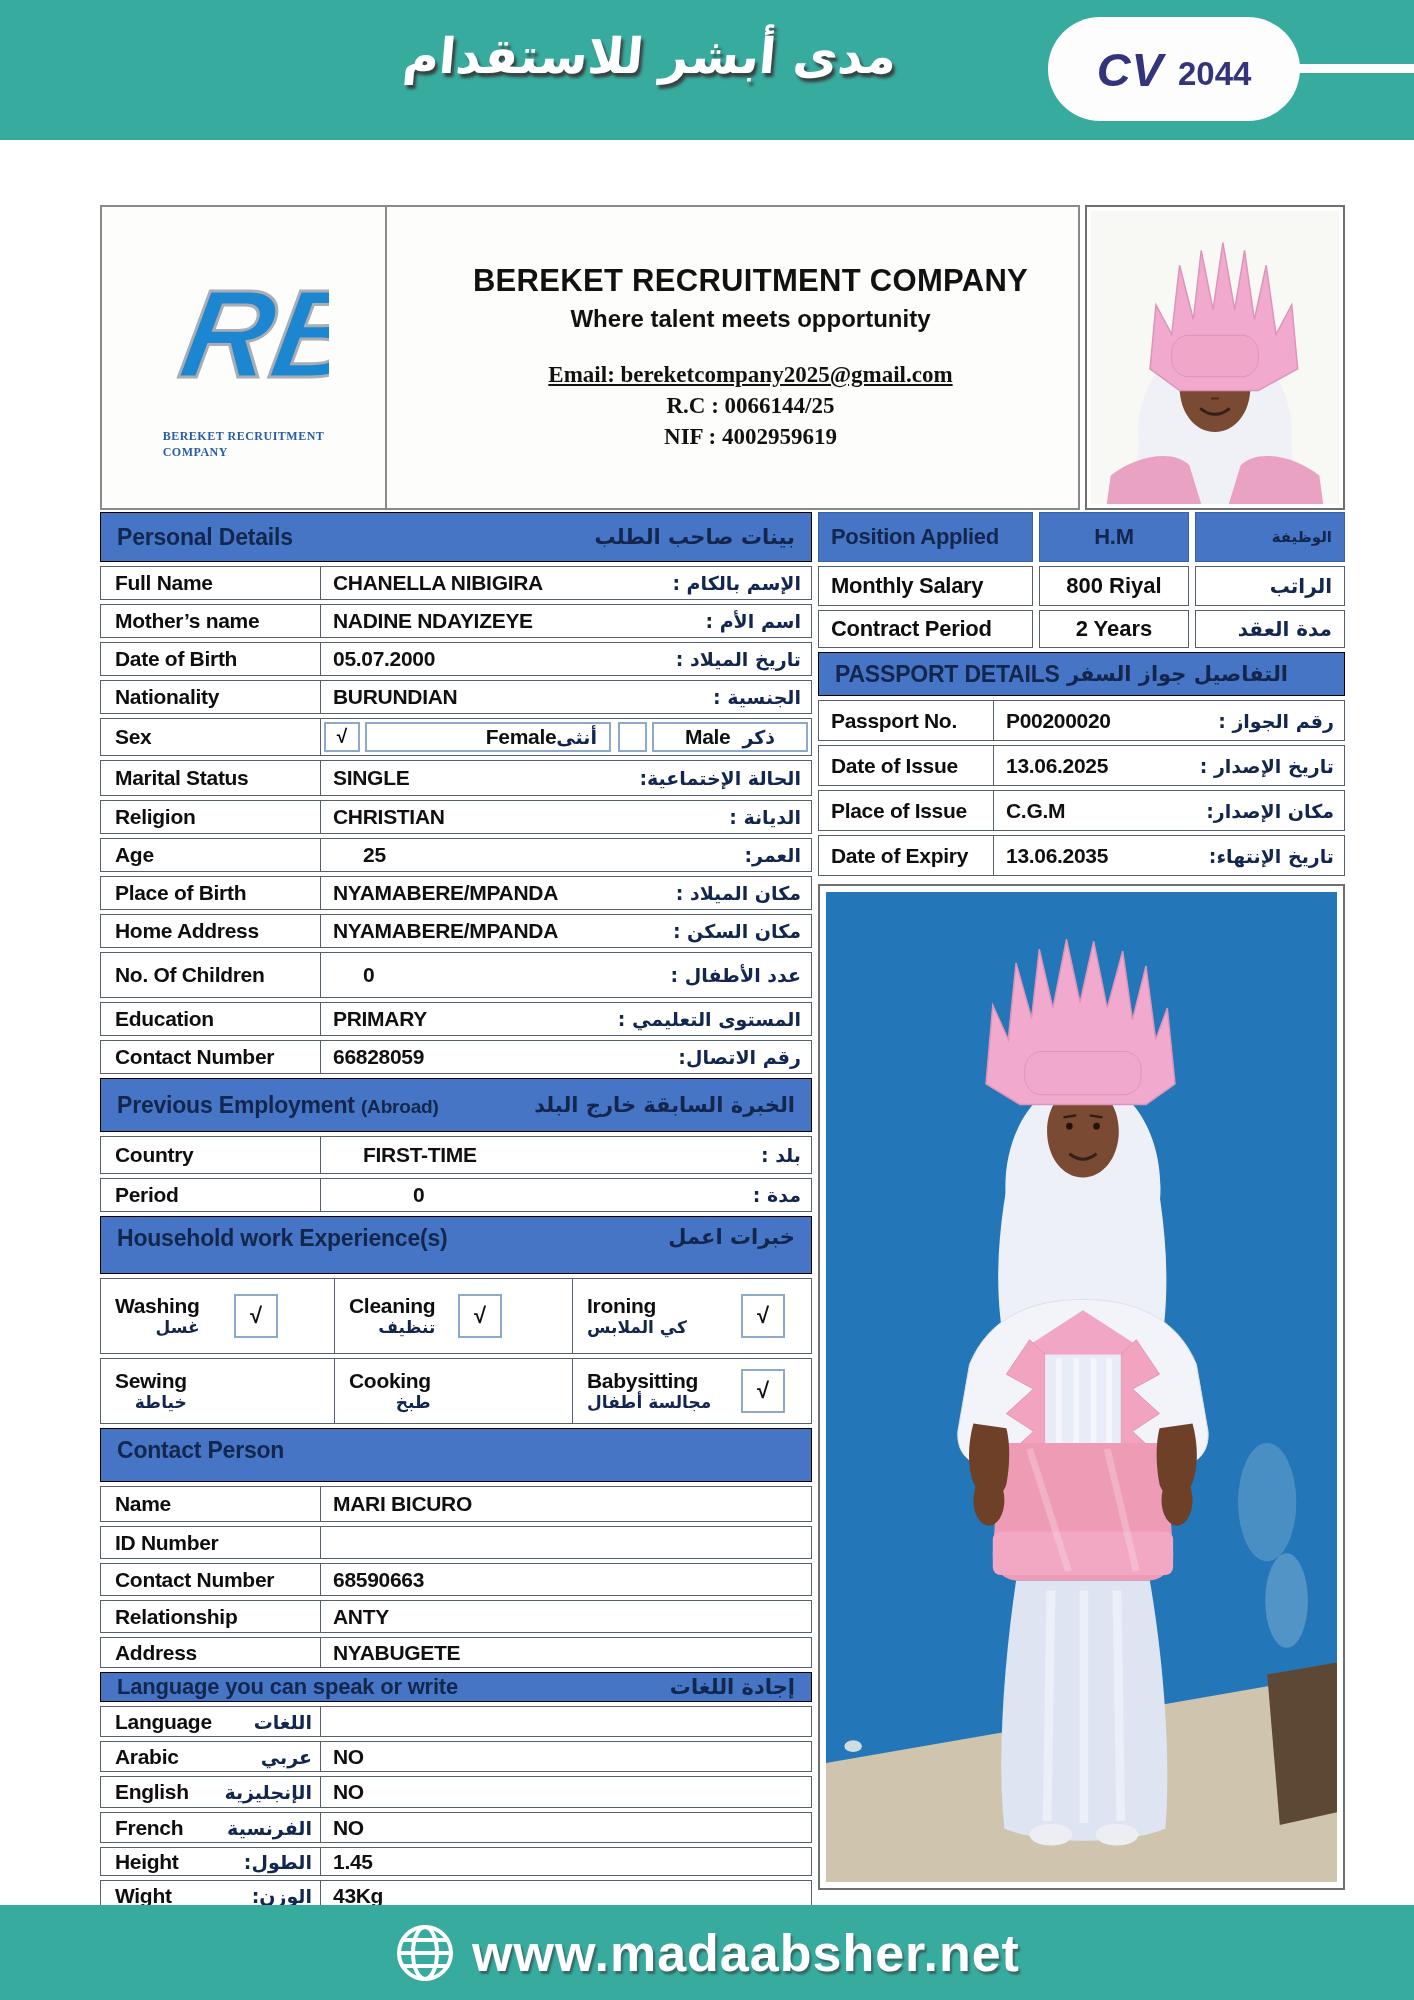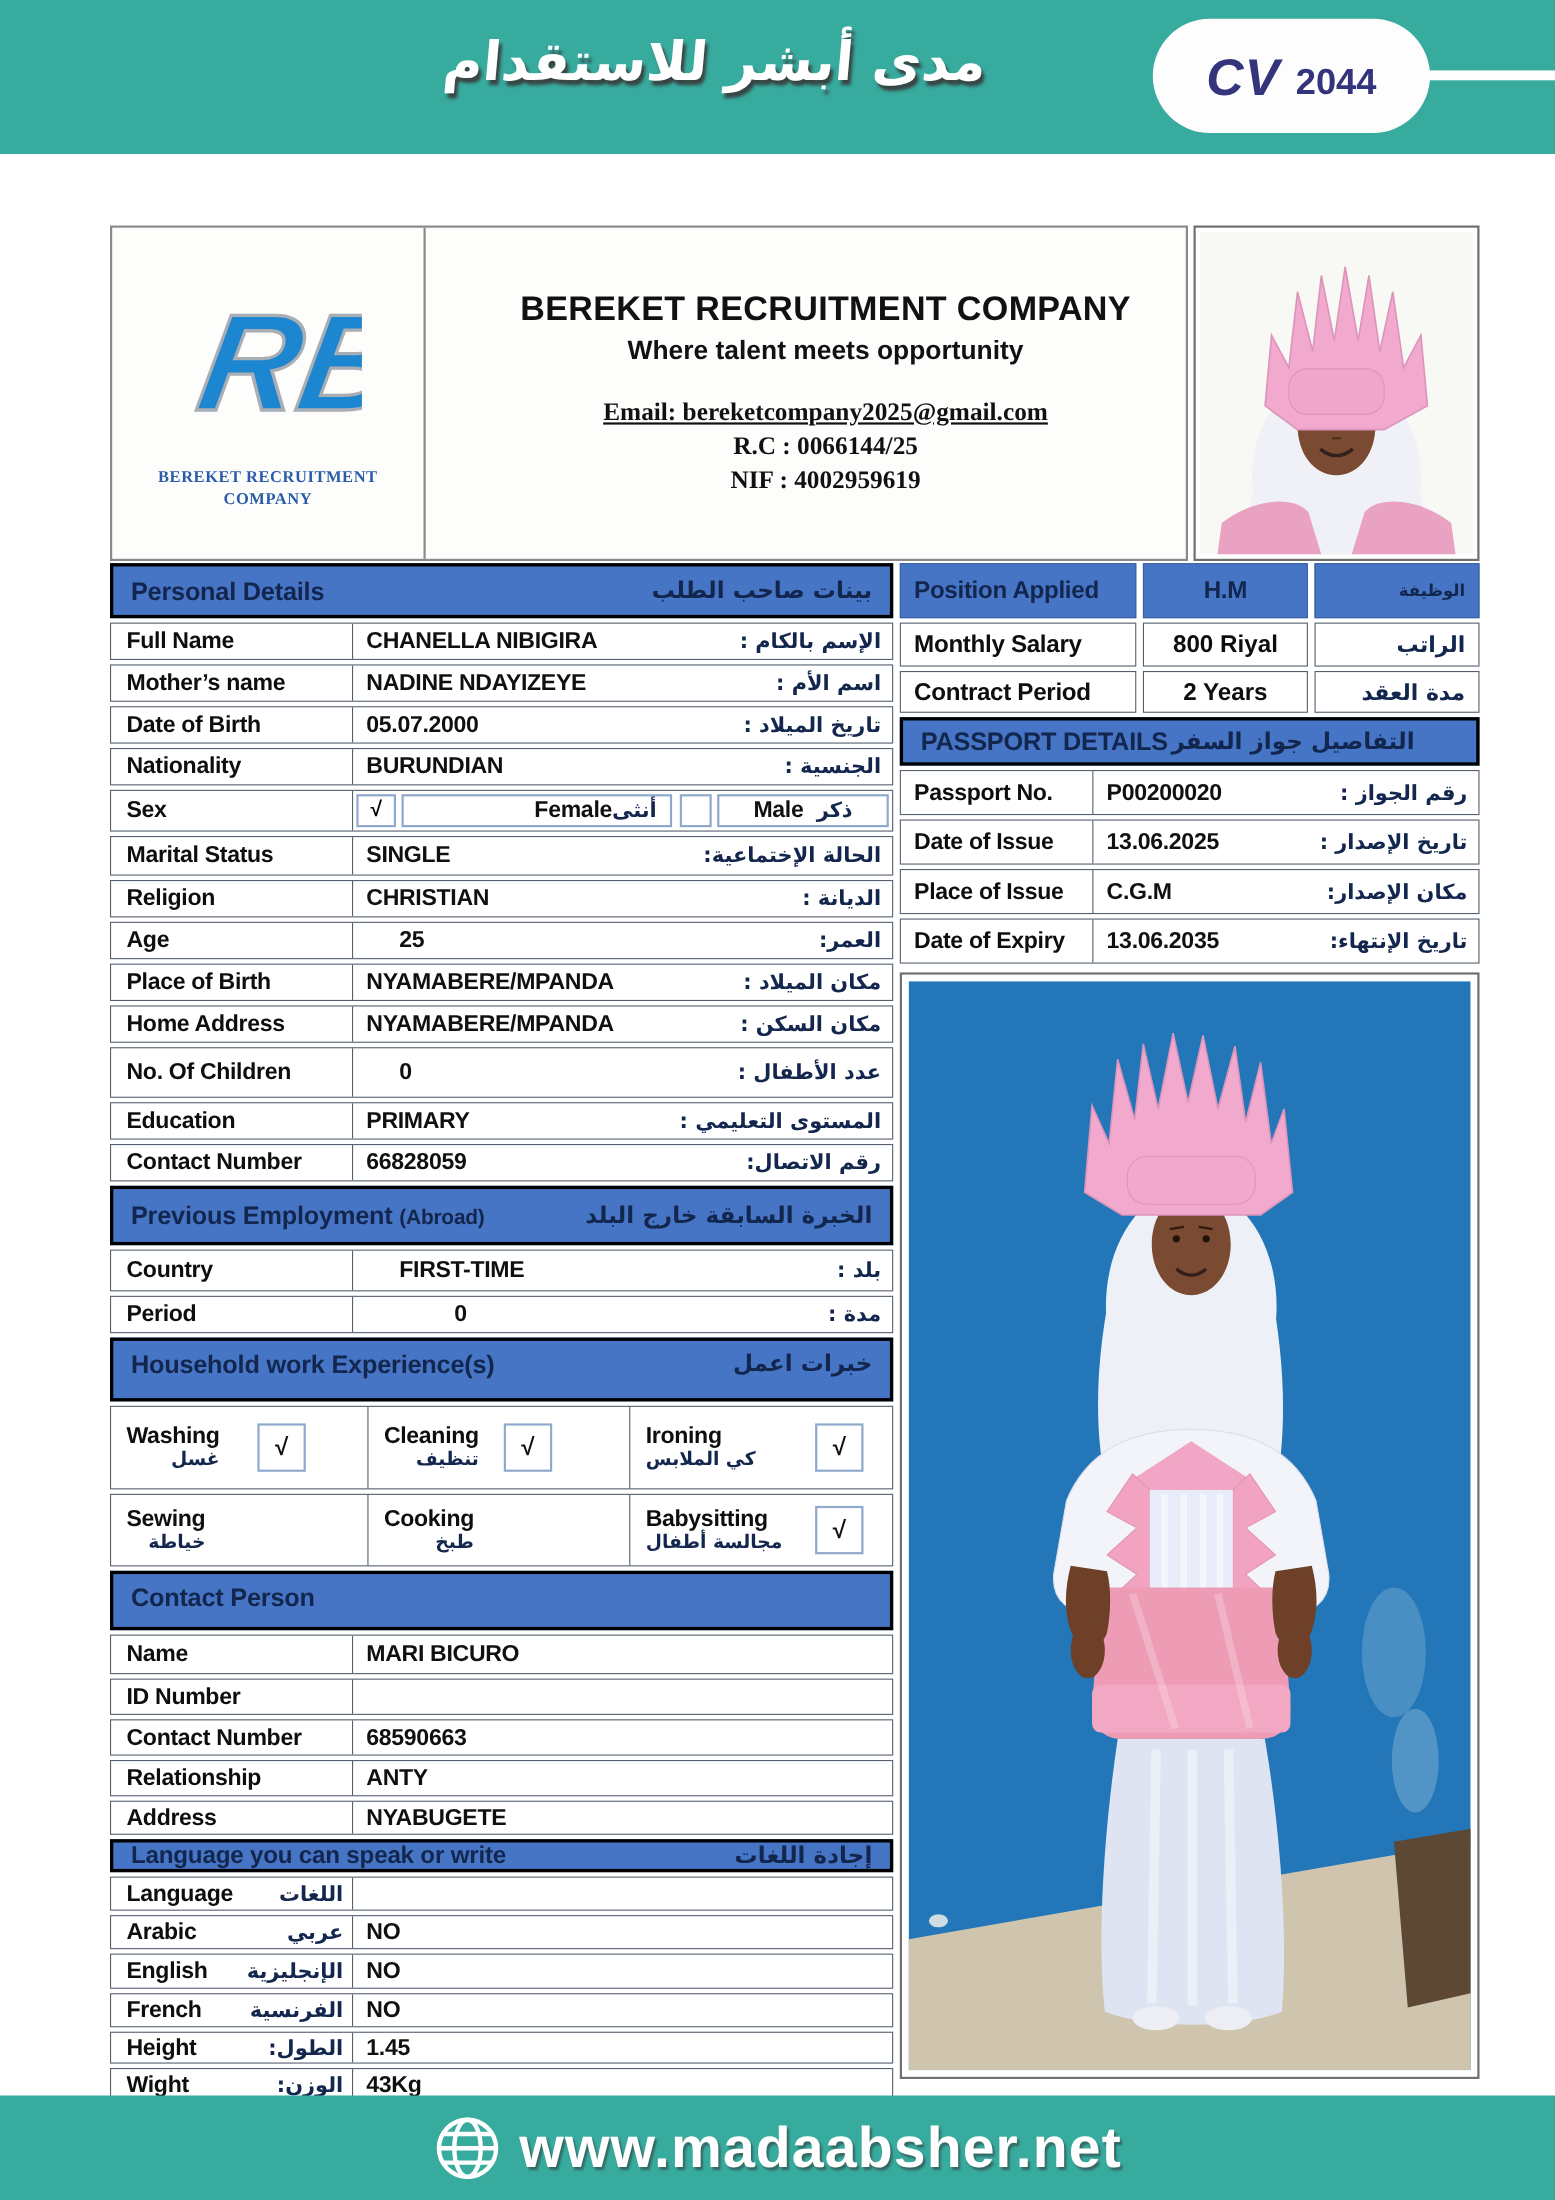--- a/index.html
+++ b/index.html
@@ -21,21 +21,21 @@
     display:flex;align-items:center;justify-content:center;gap:16px;}
   .footer-url{font-size:52px;font-weight:800;color:#ffffff;letter-spacing:1px;
     text-shadow:2px 3px 2px rgba(50,50,50,.55);}
 
   
   .company-box{position:absolute;left:100px;top:205px;width:980px;height:305px;background:#fdfdfb;
     border:2px solid #8a8a8a;box-sizing:border-box;display:flex;}
   .logo-cell{width:283px;border-right:2px solid #8a8a8a;display:flex;flex-direction:column;
     align-items:center;justify-content:center;padding-top:4px;}
   .logo-caption{font-family:"Liberation Serif", serif;font-weight:700;color:#2a5caa;
-    font-size:15px;letter-spacing:.5px;text-align:center;line-height:1.3;}
+    font-size:12px;letter-spacing:.5px;line-height:1.3;}
   .info-cell{flex:1;display:flex;flex-direction:column;align-items:center;justify-content:center;color:#111;padding-left:36px;}
   .co-name{font-size:31px;font-weight:800;letter-spacing:.3px;margin-bottom:6px;}
   .co-tag{font-size:24px;font-weight:700;margin-bottom:26px;}
   .co-serif{font-family:"Liberation Serif", serif;font-weight:700;font-size:23px;line-height:1.35;}
   .co-email{text-decoration:underline;}
 
   
   .pass-photo-box{position:absolute;left:1085px;top:205px;width:260px;height:305px;background:#fff;
     border:2px solid #6f6f6f;box-sizing:border-box;padding:4px;}
   .pass-photo-box svg{width:100%;height:100%;display:block;}
@@ -51,21 +51,21 @@
   .lab{width:220px;border-right:1px solid #55606e;display:flex;align-items:center;
     padding-left:14px;font-weight:700;font-size:21px;color:#0e0e0e;box-sizing:border-box;letter-spacing:-.3px;}
   .lab-split{justify-content:space-between;padding-right:8px;}
   .valwrap{flex:1;display:flex;align-items:center;justify-content:space-between;
     padding:0 10px 0 12px;box-sizing:border-box;}
   .val{font-weight:700;font-size:21px;color:#101010;letter-spacing:-.3px;}
   .v-ind{padding-left:30px;}
   .arl{font-family:"DejaVu Sans", sans-serif;font-weight:700;font-size:19px;color:#13264e;}
 
   .lbar{display:flex;justify-content:space-between;align-items:center;background:#4675c5;
-    border:3px solid #000000;margin-bottom:4px;padding:0 16px;box-sizing:border-box;}
+    border:1px solid #000000;margin-bottom:4px;padding:0 16px;box-sizing:border-box;}
   .lbar.tall{align-items:flex-start;padding-top:8px;}
   .ben{font-weight:800;font-size:23px;color:#13264e;letter-spacing:-.2px;}
   .ben-suffix{font-size:19px;}
   .bar-ar{font-family:"DejaVu Sans", sans-serif;font-weight:800;font-size:21px;color:#13264e;}
 
   
   .sexwrap{flex:1;display:flex;align-items:center;gap:5px;padding:2px 3px;box-sizing:border-box;}
   .scell{border:2px solid #8fa9cc;height:26px;display:flex;align-items:center;justify-content:center;box-sizing:content-box;}
   .chk-s{width:32px;font-weight:700;font-size:19px;}
   .fcell{width:218px;justify-content:flex-end;padding:0 12px;}

